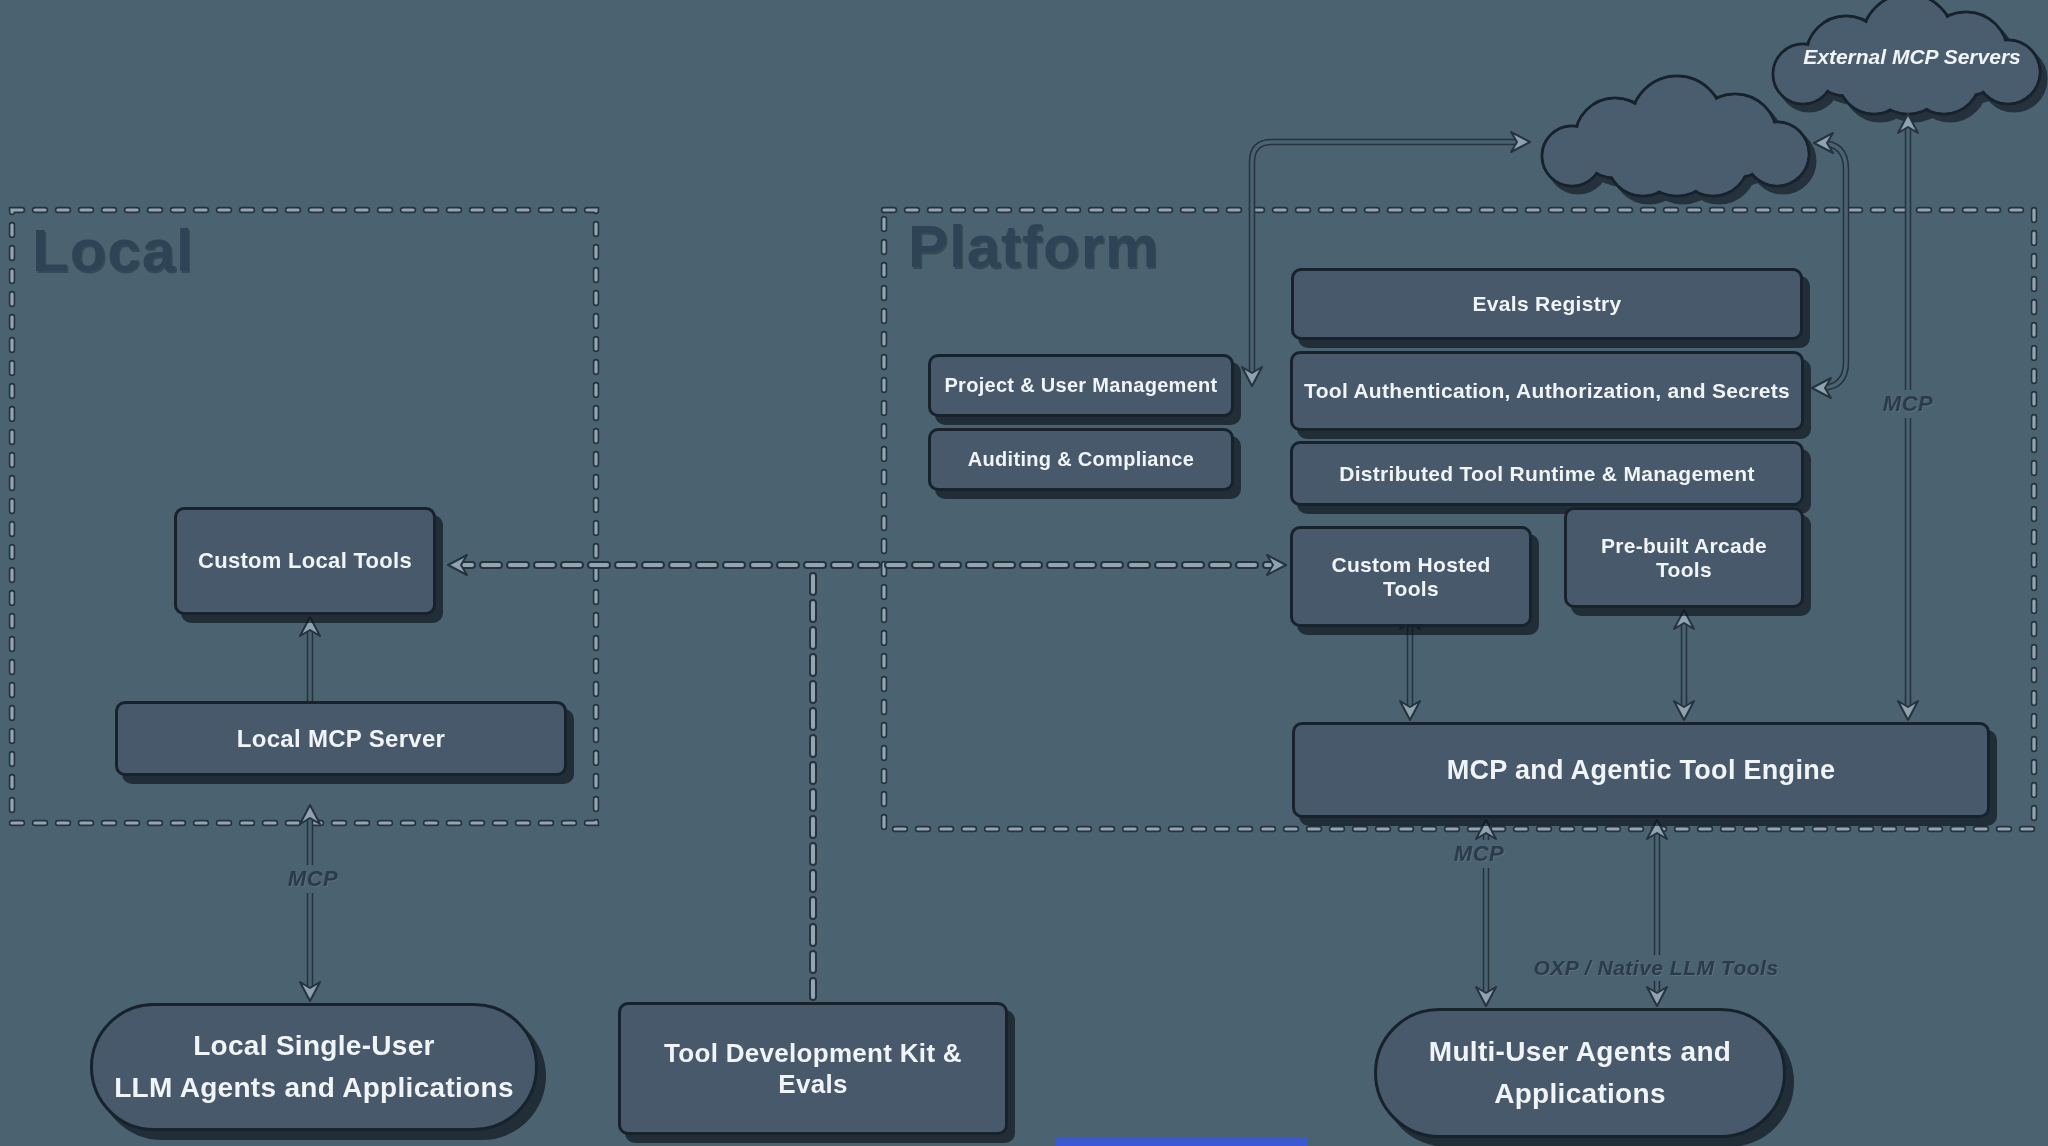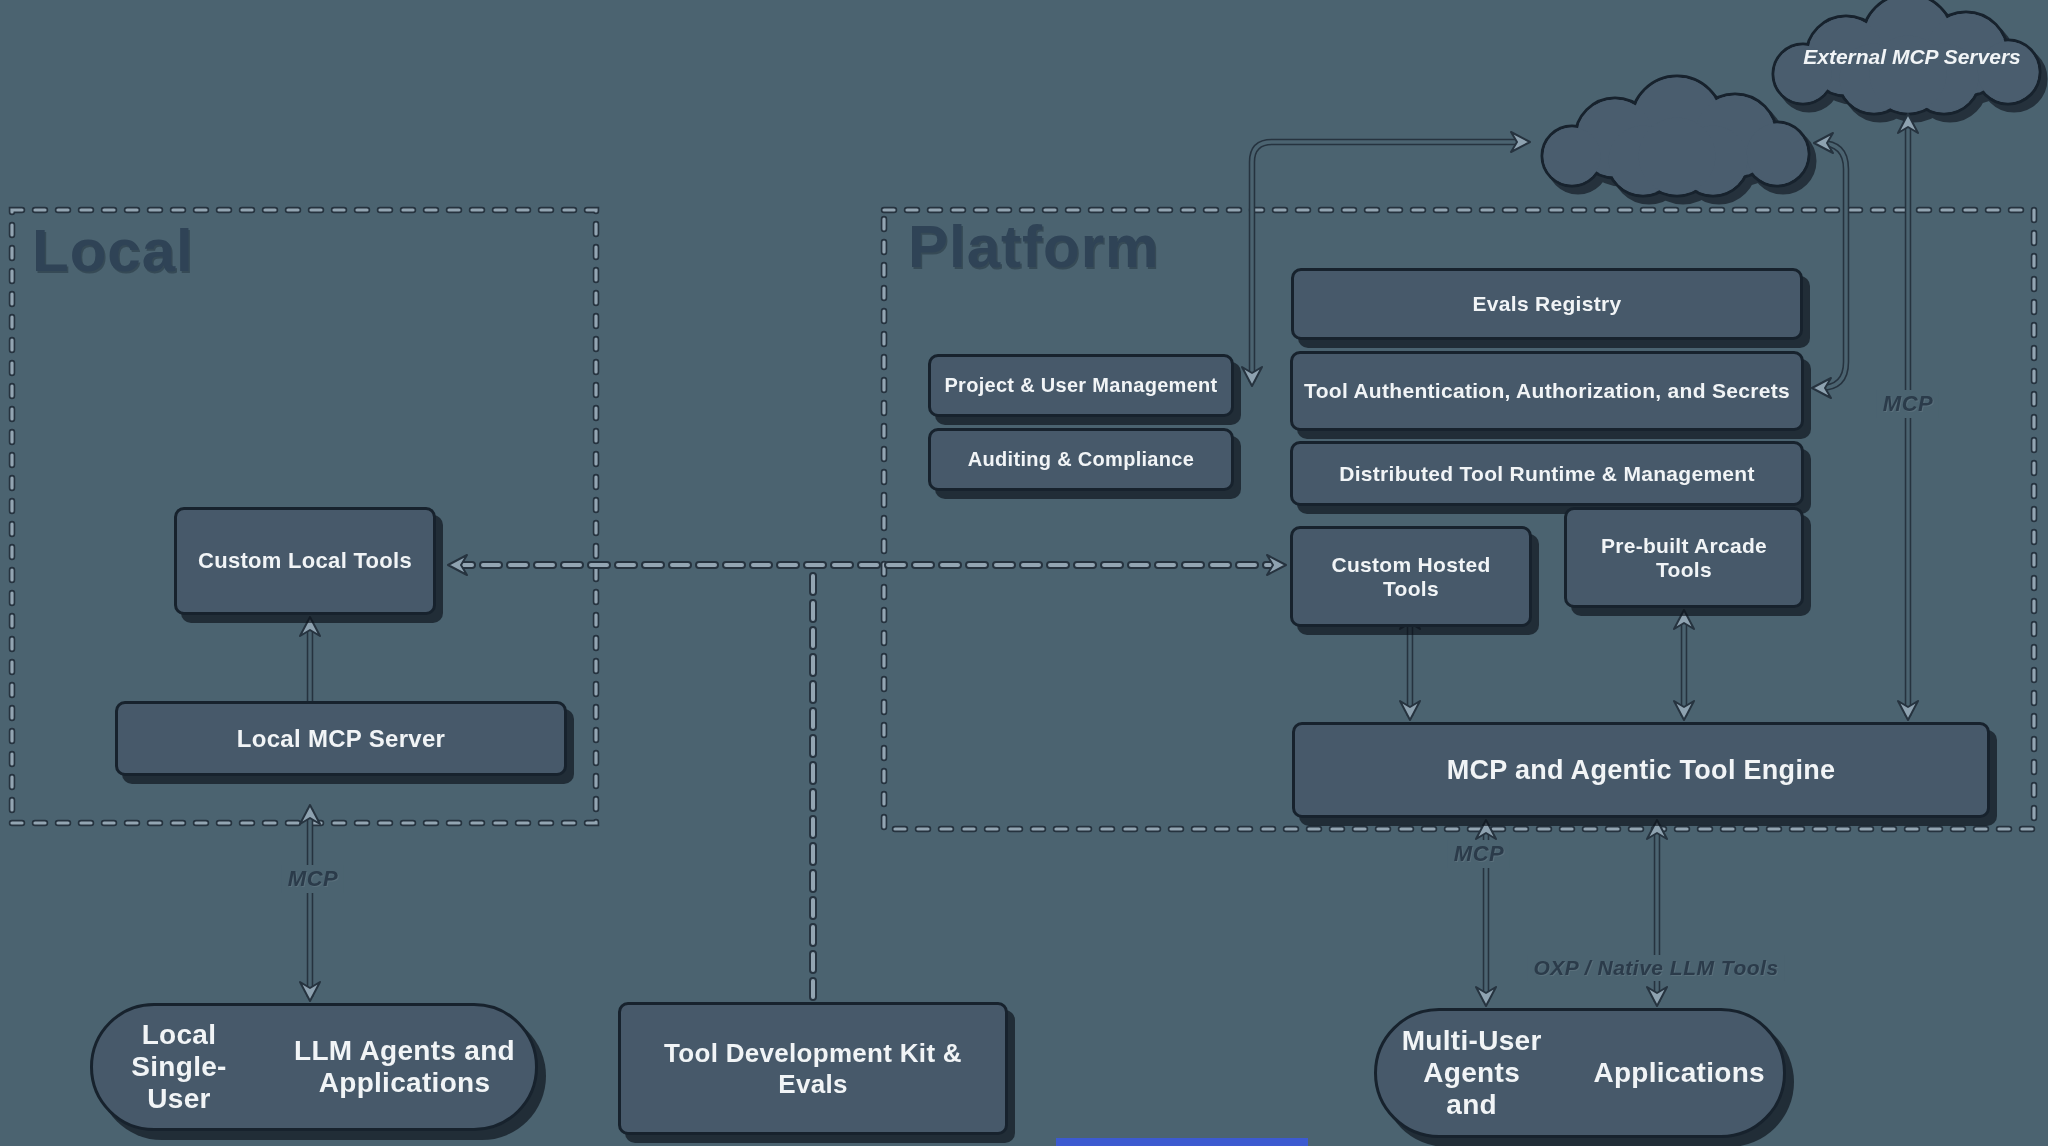--- a/index.html
+++ b/index.html
@@ -18,21 +18,21 @@
   .node{
     position:absolute;z-index:2;box-sizing:border-box;
     background:var(--box-fill);
     border:3px solid var(--box-stroke);
     border-radius:10px;
     box-shadow:7px 8px 0 var(--shadow);
     display:flex;align-items:center;justify-content:center;text-align:center;
     color:var(--text);font-weight:700;letter-spacing:.3px;
   }
   .node .lbl{padding:0 10px;}
-  .pill{border-radius:70px;box-shadow:8px 9px 0 var(--shadow);flex-direction:row;gap:9px;}
+  .pill{border-radius:70px;box-shadow:8px 9px 0 var(--shadow);flex-direction:column;gap:9px;}
   .pill .lbl{font-weight:800;font-size:28px;line-height:1.15;padding:0 18px;}
   .bigbold .lbl{font-weight:800;}
   .zone-title{
     position:absolute;z-index:2;color:var(--title);font-weight:800;font-size:60px;
     letter-spacing:1px;text-shadow:1.5px 1.5px 0 rgba(18,28,38,.35);
   }
   .cloud-label{
     position:absolute;z-index:3;transform:translate(-50%,-50%);
     color:var(--text);font-style:italic;font-weight:600;font-size:21px;
     text-align:left;line-height:1.3;white-space:nowrap;

